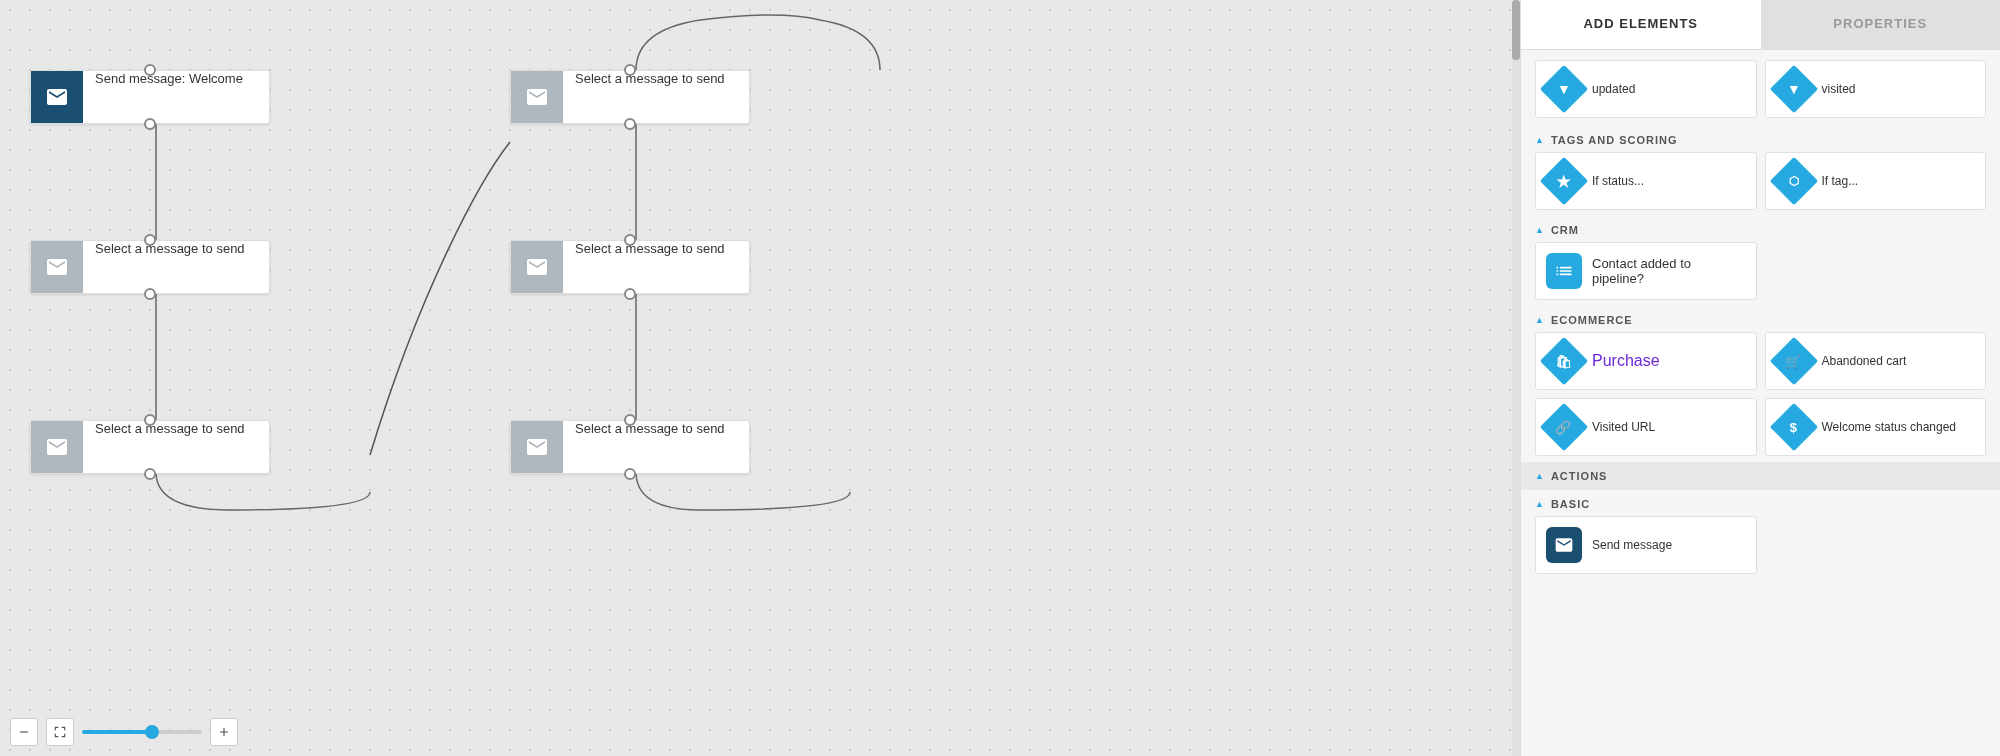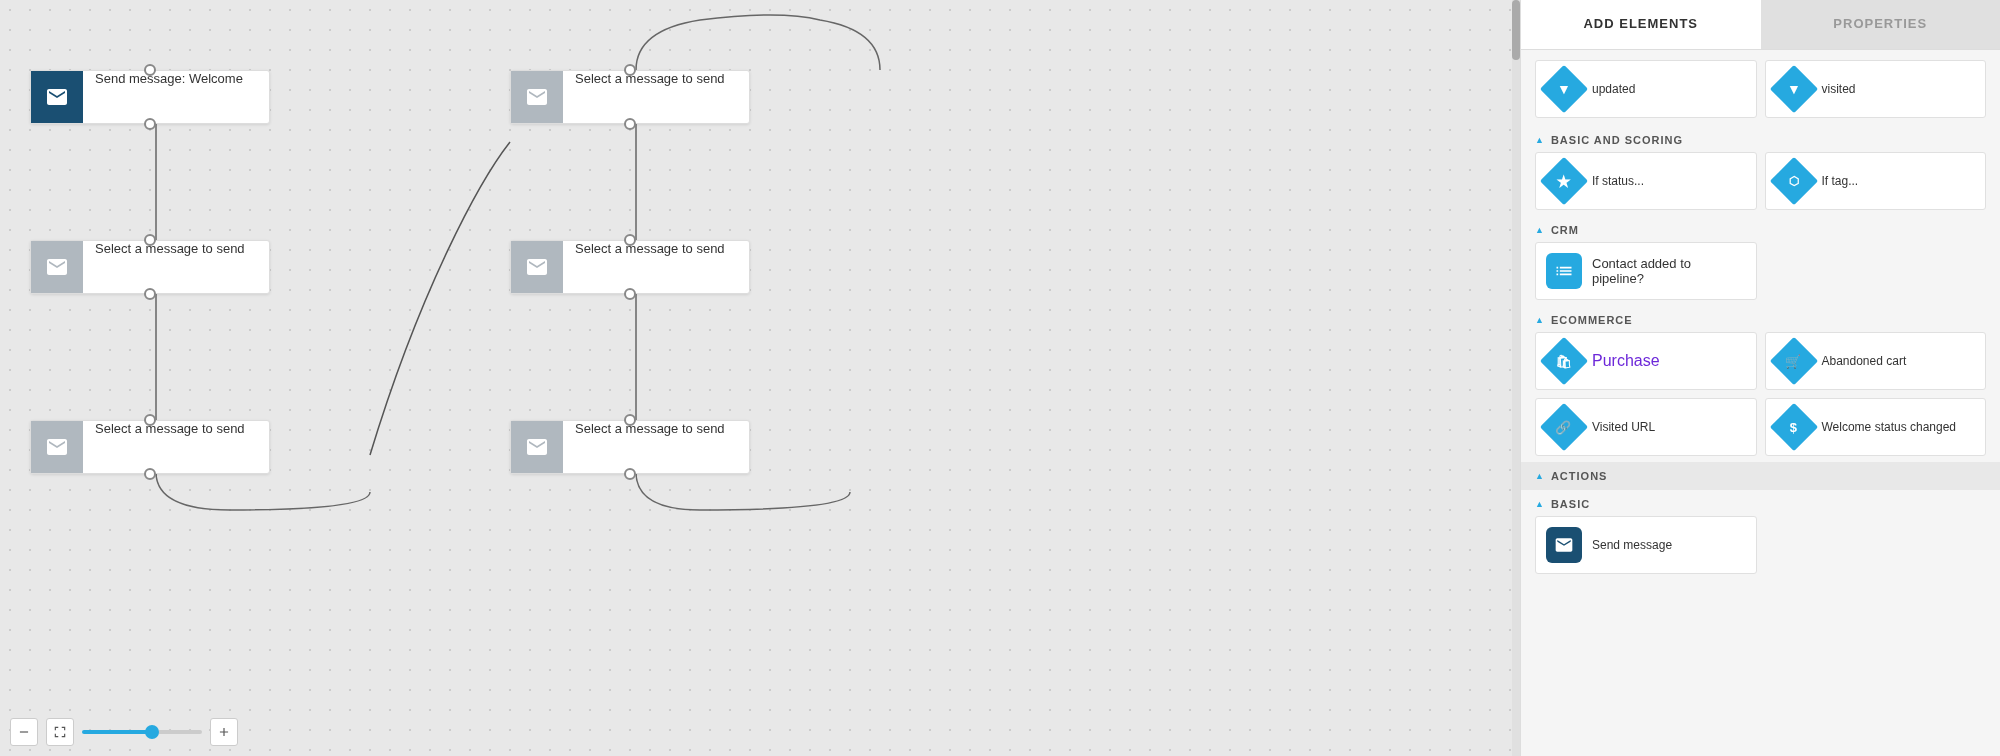--- a/index.html
+++ b/index.html
@@ -353,21 +353,21 @@
           <div style="width:34px;height:34px;background:#26a9e0;transform:rotate(45deg);border-radius:2px;display:flex;align-items:center;justify-content:center;">
             <span style="transform:rotate(-45deg);color:white;font-size:14px;">▼</span>
           </div>
         </div>
         <span style="font-size:12px;color:#333;">visited</span>
       </div>
     </div>
 
     <div class="section-header">
       <span class="arrow">▲</span>
-      <span>BASIC AND SCORING</span>
+      <span>TAGS AND SCORING</span>
     </div>
     <div class="elements-grid">
       <div class="element-card">
         <div class="element-icon">
           <div class="diamond">
             <span class="diamond-inner" style="font-size:16px;">★</span>
           </div>
         </div>
         <span style="font-size:12px;color:#333;">If status...</span>
       </div>

